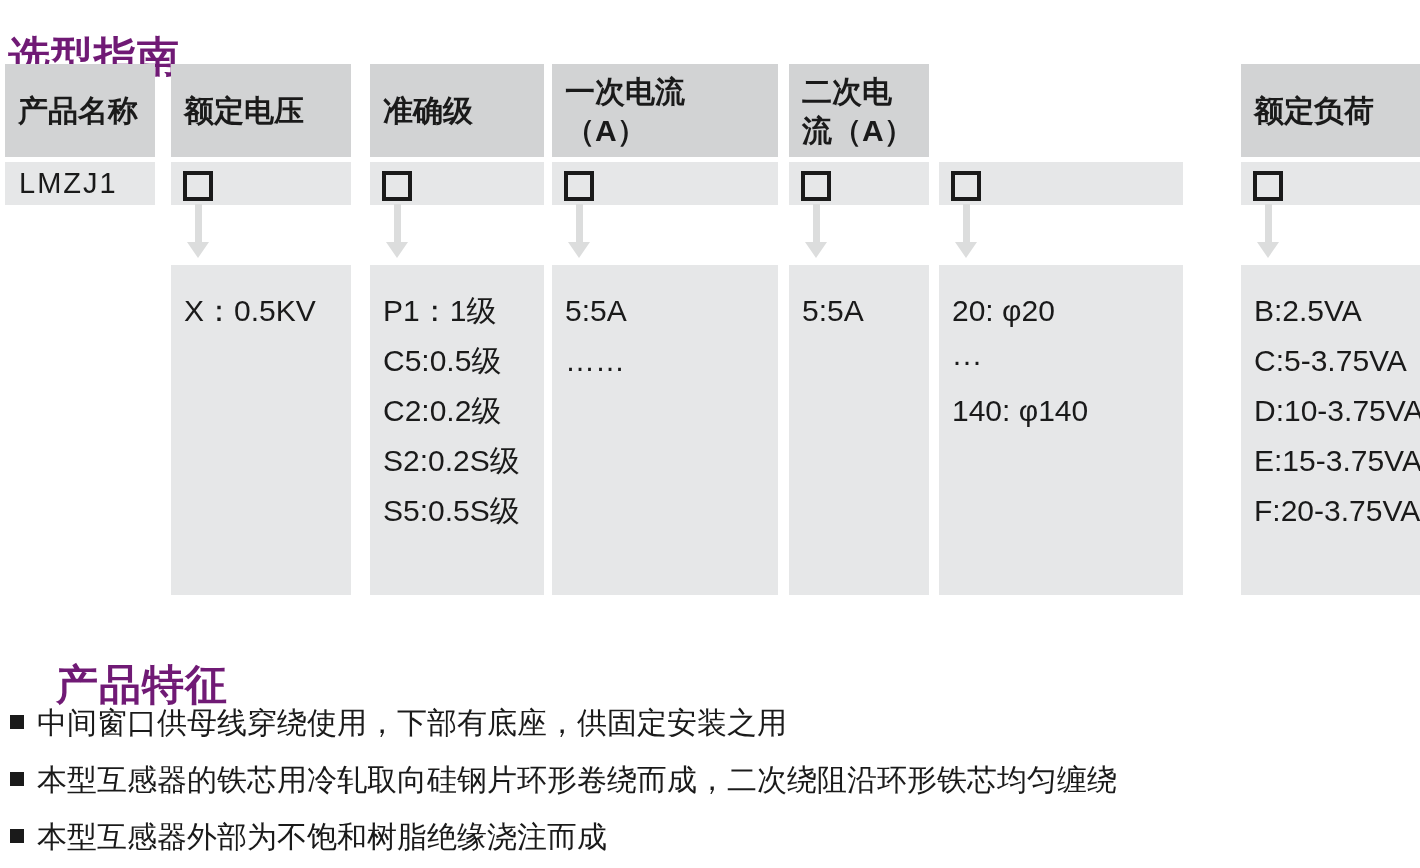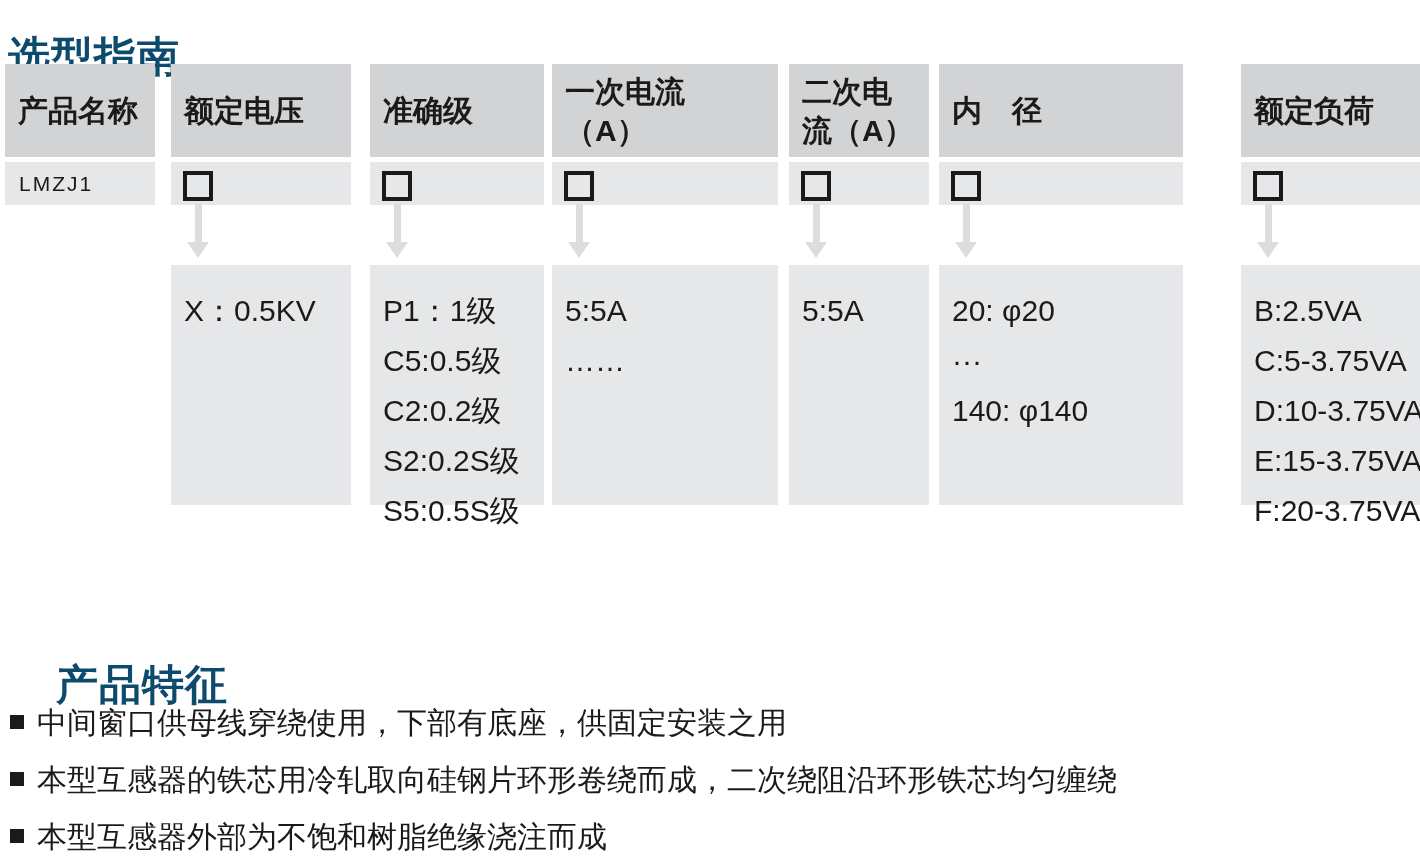--- a/index.html
+++ b/index.html
@@ -7,21 +7,21 @@
     width:1420px;height:868px;
     background:#ffffff;
     font-family:"Liberation Sans","DejaVu Sans",sans-serif;
     color:#1a1a1a;
     position:relative;
     overflow:hidden;
   }
   .sec-title{
     position:absolute;left:8px;
     font-size:42px;font-weight:bold;line-height:1;
-    color:#0c4a6e;
+    color:#701a75;
     letter-spacing:1px;
     white-space:nowrap;
   }
   #title-selection{top:8px;}
   #title-features{top:636px;margin-left:48px;}
 
   #sel-table{
     position:absolute;left:0;top:64px;width:1420px;height:531px;
   }
   .col{position:absolute;top:0;height:531px;}
@@ -41,21 +41,21 @@
     font-size:30px;font-weight:bold;line-height:39px;
     white-space:pre-line;
   }
   .cell{
     position:absolute;left:0;right:0;top:98px;height:43px;
     background:#e6e7e8;
     display:flex;align-items:center;
     box-sizing:border-box;
   }
   .model-text{
-    font-size:21px;letter-spacing:2px;padding-left:14px;
+    font-size:29px;letter-spacing:2px;padding-left:14px;
   }
   .checkbox{
     display:inline-block;
     width:22px;height:22px;
     border:4px solid #1a1a1a;
     margin-left:12px;margin-top:4px;
     background:transparent;
   }
   .arrow-stem{
     position:absolute;top:140px;height:38px;width:7px;
@@ -63,21 +63,21 @@
     left:24px;
   }
   .arrow-head{
     position:absolute;top:178px;left:16px;
     width:0;height:0;
     border-left:11px solid transparent;
     border-right:11px solid transparent;
     border-top:16px solid #dcdddd;
   }
   .opts{
-    position:absolute;left:0;right:0;top:201px;height:240px;
+    position:absolute;left:0;right:0;top:201px;height:330px;
     background:#e6e7e8;
     box-sizing:border-box;
     padding:21px 4px 0 13px;
     font-size:30px;line-height:50px;
   }
   .opt{white-space:nowrap;}
 
   #feature-list{
     position:absolute;left:8px;top:706px;width:1400px;
     list-style:none;margin:0;padding:0;
@@ -150,21 +150,20 @@
       <div class="cell">
         <span class="checkbox"></span>
       </div>
       <div class="arrow-stem"></div>
       <div class="arrow-head"></div>
       <div class="opts">
         <div class="opt">5:5A</div>
       </div>
     </div>
     <div class="col">
-      <div class="hdr">内　径</div>
       <div class="cell">
         <span class="checkbox"></span>
       </div>
       <div class="arrow-stem"></div>
       <div class="arrow-head"></div>
       <div class="opts">
         <div class="opt">20: φ20</div>
         <div class="opt">···</div>
         <div class="opt">140: φ140</div>
       </div>

